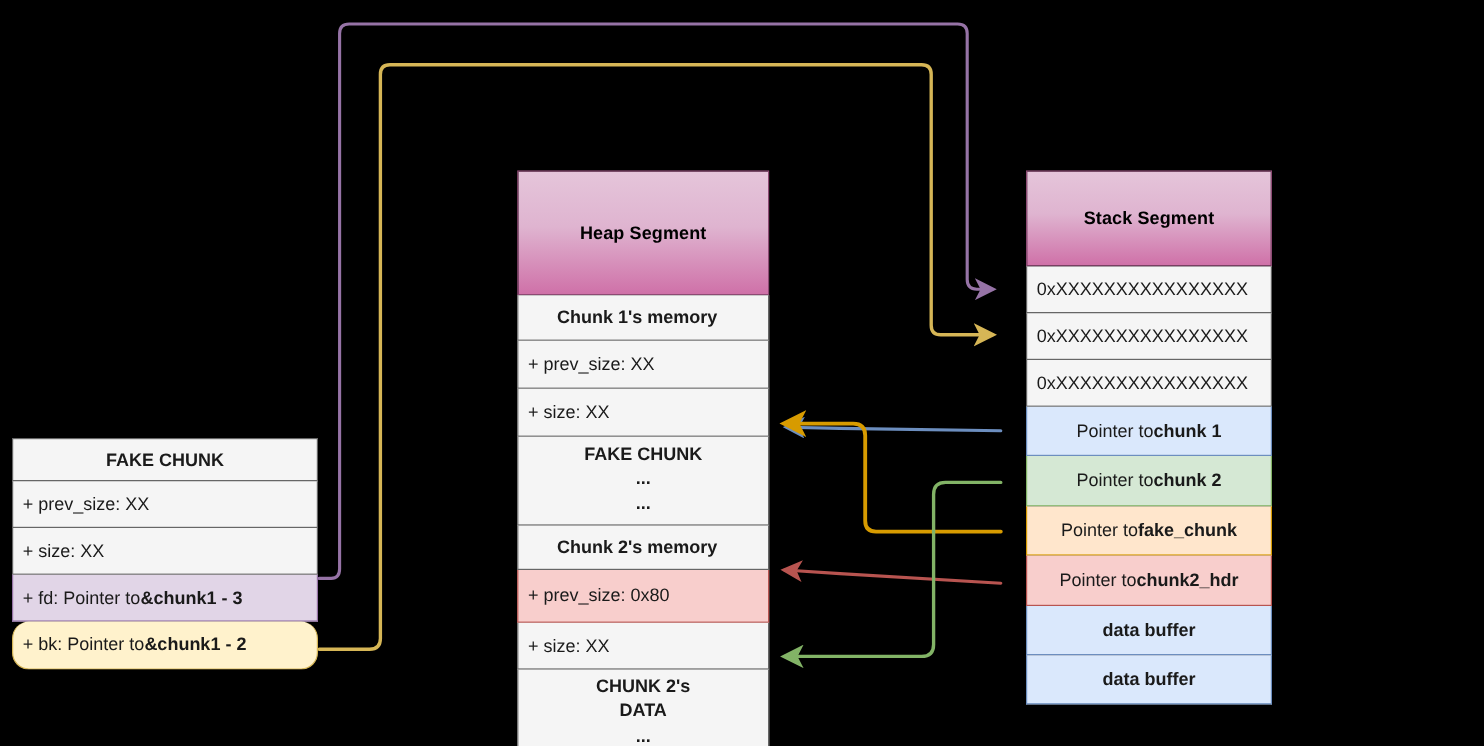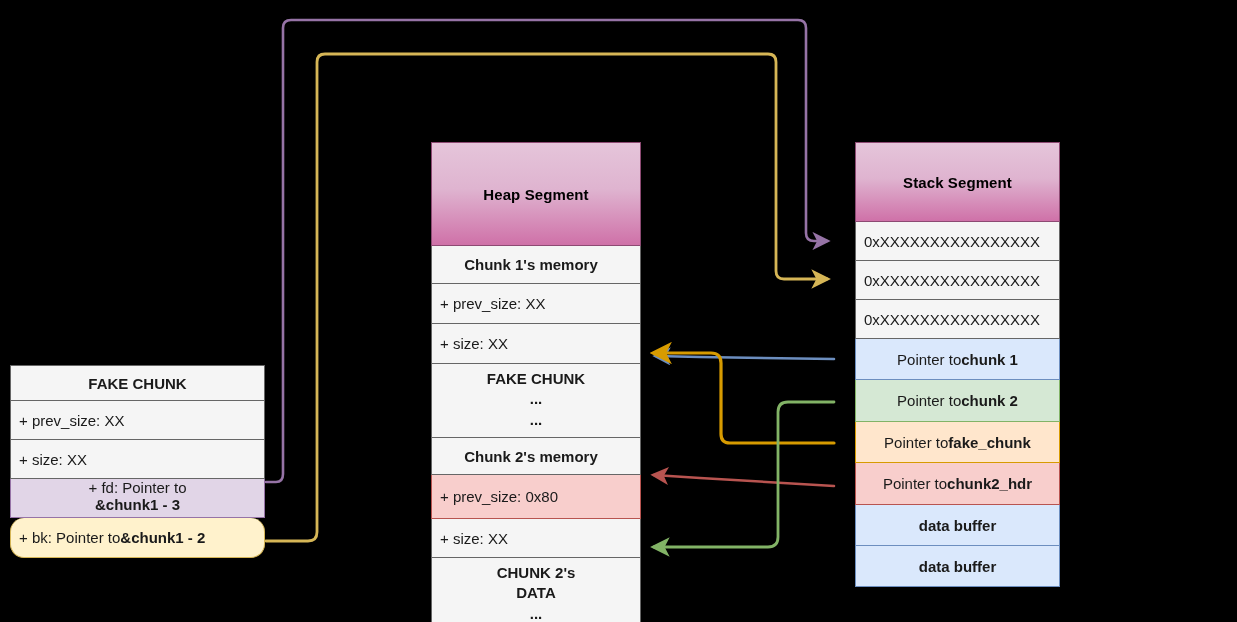--- a/index.html
+++ b/index.html
@@ -27,21 +27,21 @@
   }
   .row.center{justify-content:center;}
   .row.center span{padding-right:10px;}
   .row.bold{font-weight:bold;}
   .row.multiline{display:block;padding-top:5px;line-height:1.35;font-weight:bold;}
   .row.multiline .sub{font-weight:bold;}
   .row.pink{background:#f8cecc;border-color:#b85450;}
   .row.blue{background:#dae8fc;border-color:#6c8ebf;}
   .row.green{background:#d5e8d4;border-color:#82b366;}
   .row.orange{background:#ffe6cc;border-color:#d79b00;}
-  .row.purple{background:#e1d5e7;border-color:#9673a6;flex-direction:column;}
+  .row.purple{background:#e1d5e7;border-color:#9673a6;}
   .row.yellow{background:#fff2cc;border-color:#d6b656;border-radius:14px;}
   b{font-weight:bold;}
 
   
   #heap{left:431px;top:142px;width:210px;}
   #heap .hdr{height:104px;}
   
   #stack{left:835px;top:142px;width:225px;padding-left:20px;}
   #stack .hdr{height:80px;}
   

